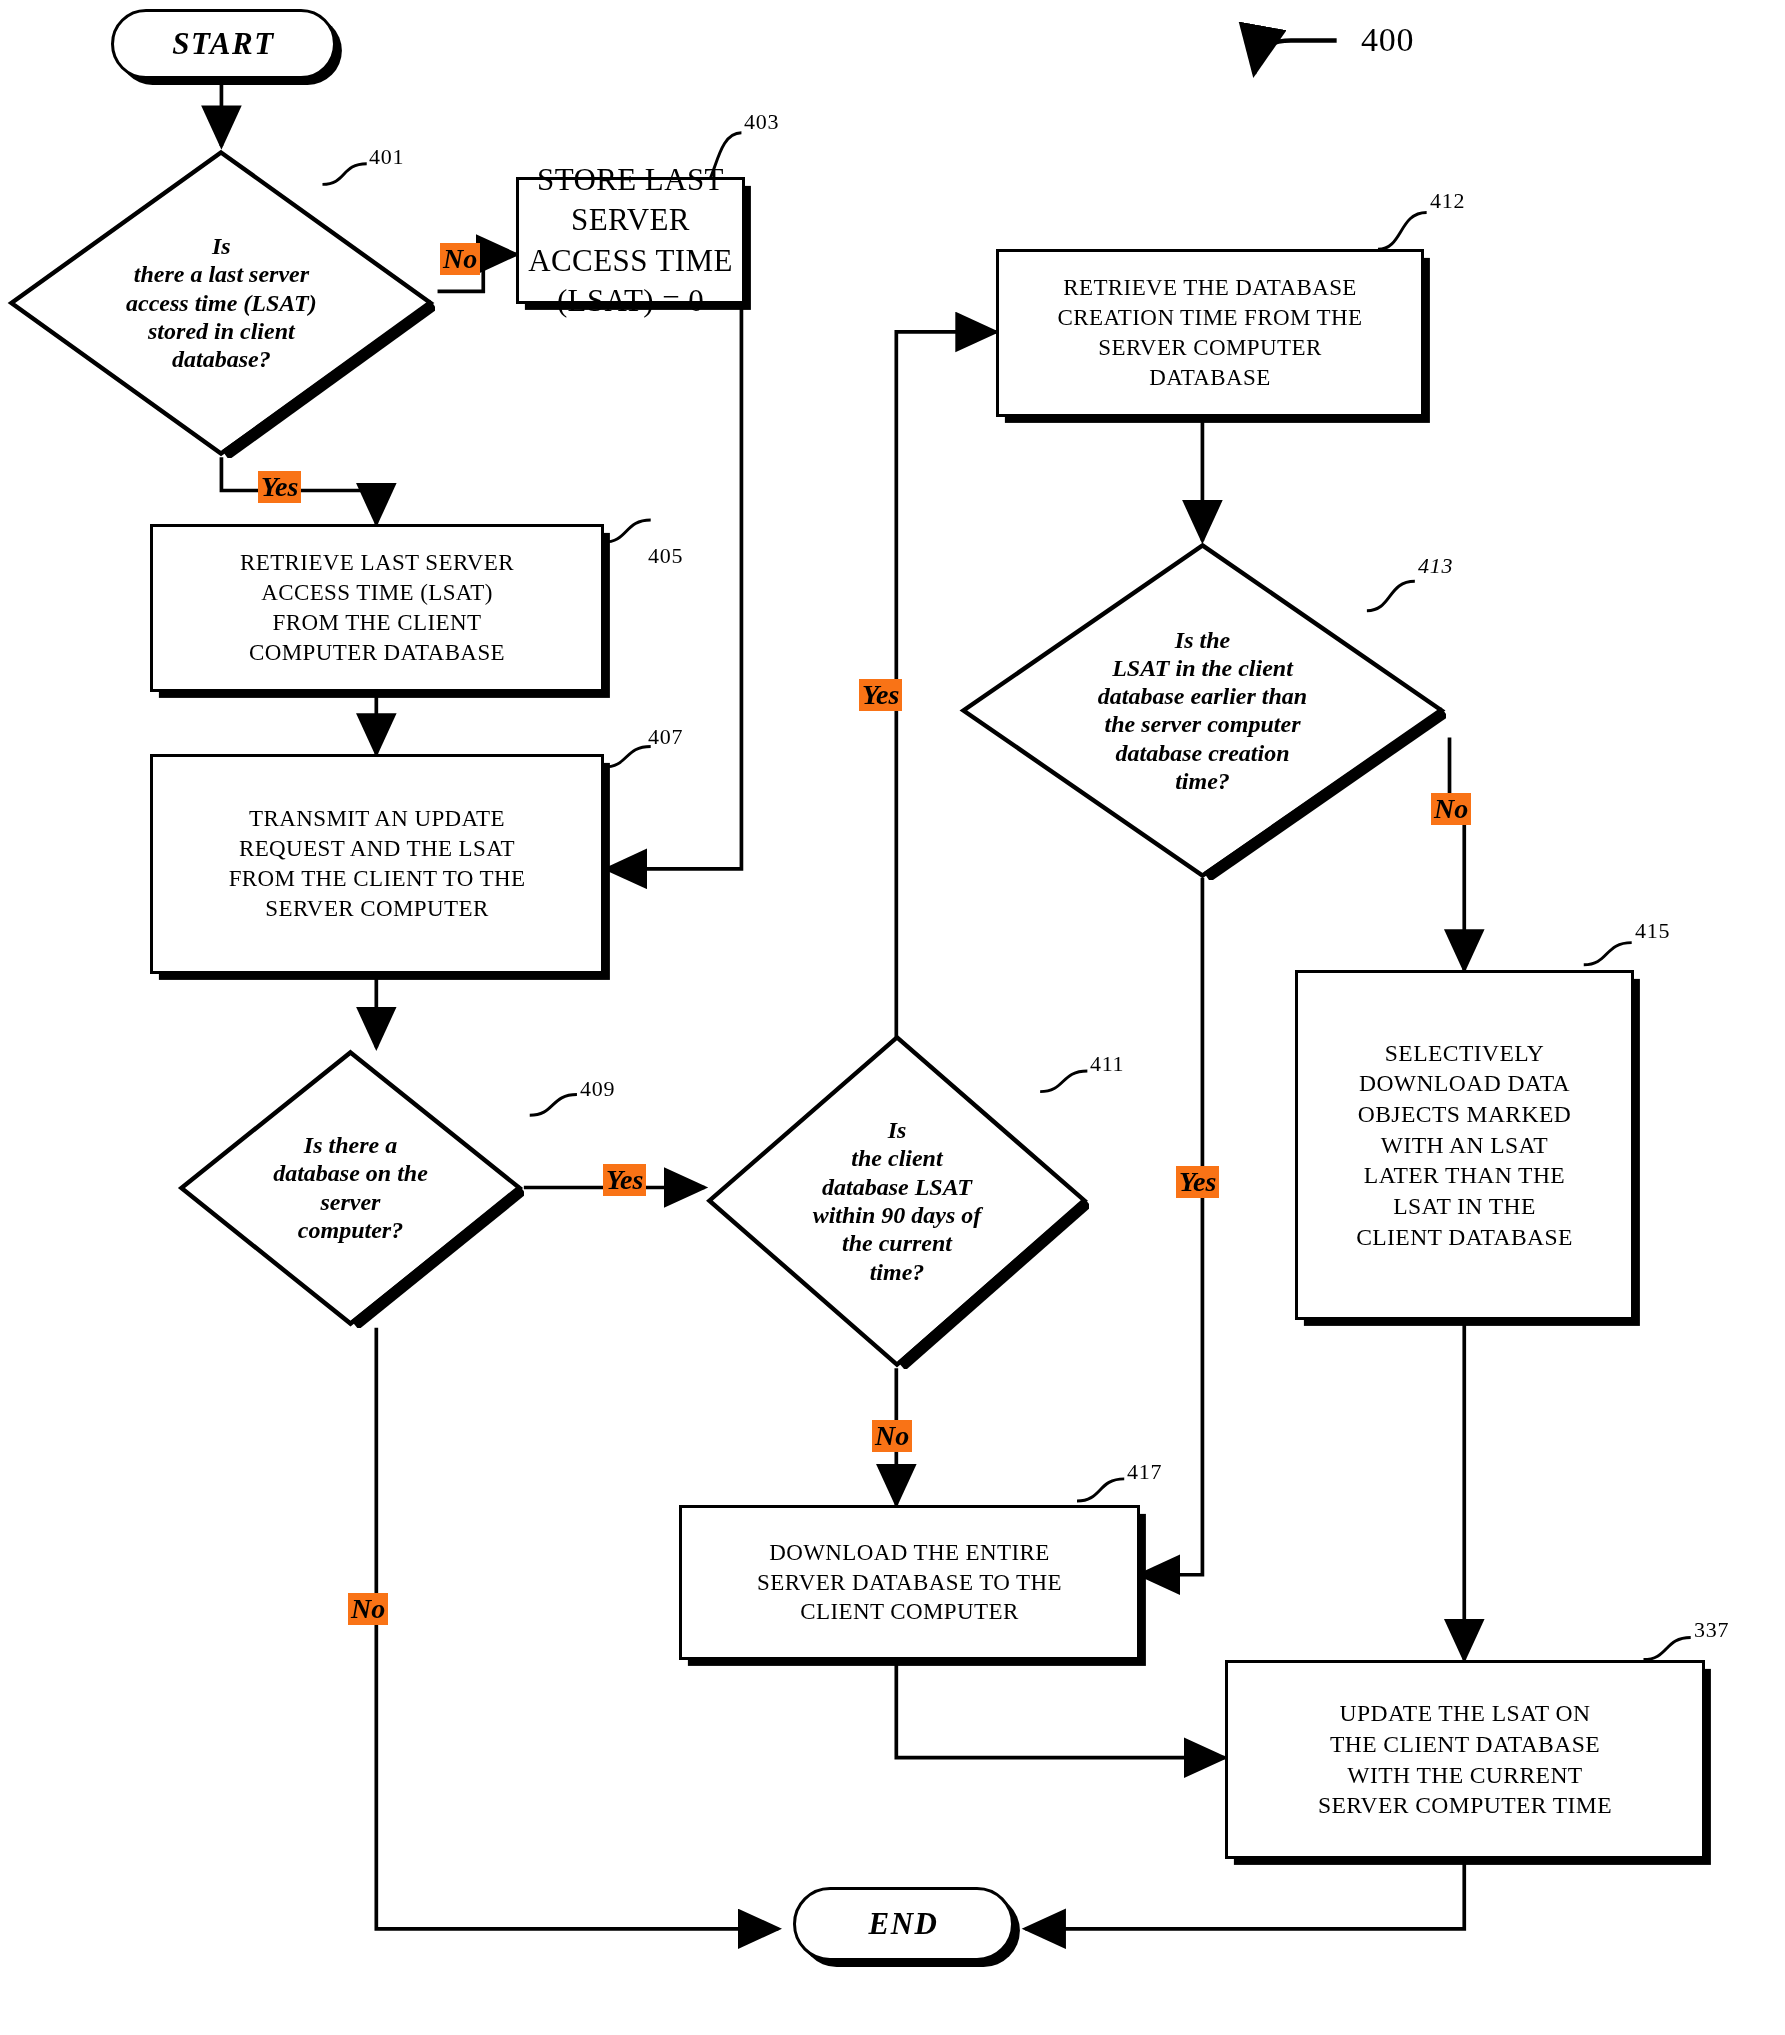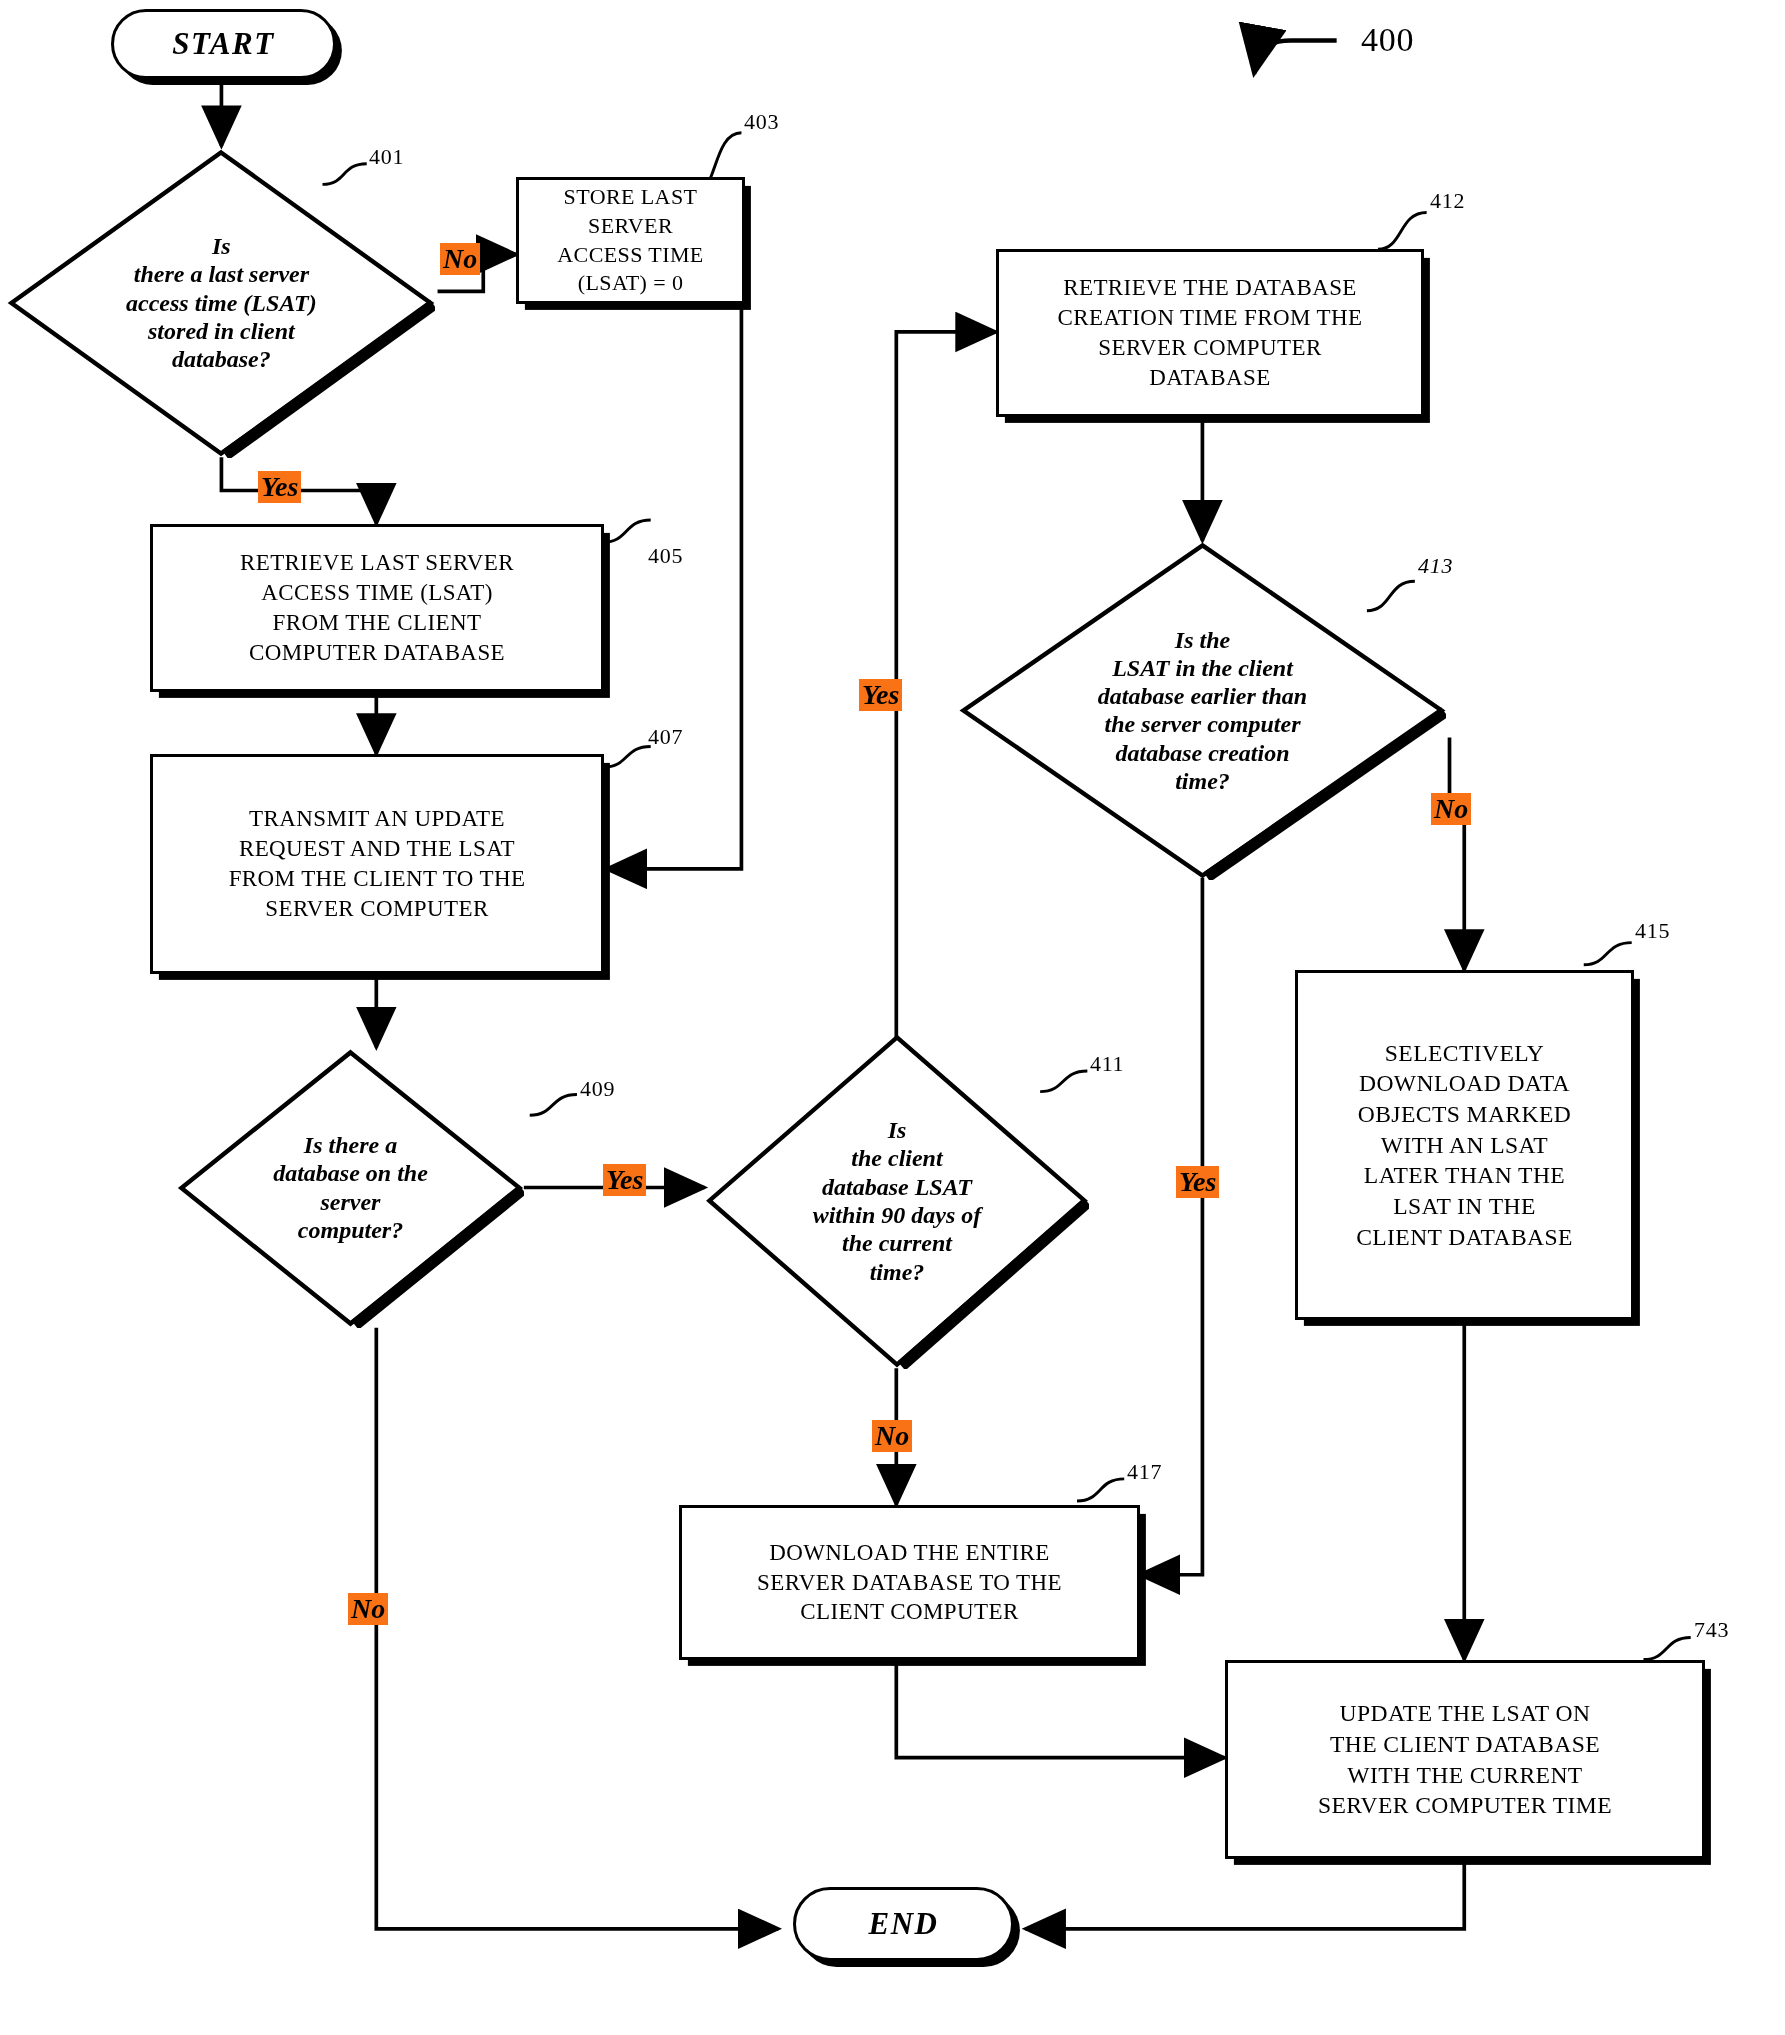--- a/index.html
+++ b/index.html
@@ -183,21 +183,21 @@
     <div class="dtext" style="font-size:24px;">
       <div>Is</div>
       <div>there a last server</div>
       <div>access time (LSAT)</div>
       <div>stored in client</div>
       <div>database?</div>
     </div>
   </div>
   <div class="ref" style="left:369px; top:144px;">401</div>
 
-  <div class="node process" style="left:516px; top:177px; width:229px; height:127px; font-size:22px;">
+  <div class="node process" style="left:516px; top:177px; width:229px; height:127px; font-size:31px;">
     <div class="label">
       <div>STORE LAST SERVER</div>
       <div>ACCESS TIME (LSAT) = 0</div>
     </div>
   </div>
   <div class="ref" style="left:744px; top:109px;">403</div>
 
   <div class="node process" style="left:996px; top:249px; width:428px; height:168px; font-size:23px;">
     <div class="label">
       <div>RETRIEVE THE DATABASE</div>
@@ -297,21 +297,21 @@
   <div class="ref" style="left:1127px; top:1459px;">417</div>
 
   <div class="node process" style="left:1225px; top:1660px; width:480px; height:199px; font-size:23.6px;">
     <div class="label">
       <div>UPDATE THE LSAT ON</div>
       <div>THE CLIENT DATABASE</div>
       <div>WITH THE CURRENT</div>
       <div>SERVER COMPUTER TIME</div>
     </div>
   </div>
-  <div class="ref" style="left:1694px; top:1617px;">743</div>
+  <div class="ref" style="left:1694px; top:1617px;">337</div>
 
   <div class="node terminal" style="left:793px; top:1887px; width:221px; height:74px; font-size:31px;">
     <span class="label">END</span>
   </div>
 
   <div class="elabel" style="left:440px; top:243px;">No</div>
   <div class="elabel" style="left:258px; top:471px;">Yes</div>
   <div class="elabel" style="left:859px; top:679px;">Yes</div>
   <div class="elabel" style="left:1431px; top:793px;">No</div>
   <div class="elabel" style="left:603px; top:1164px;">Yes</div>

